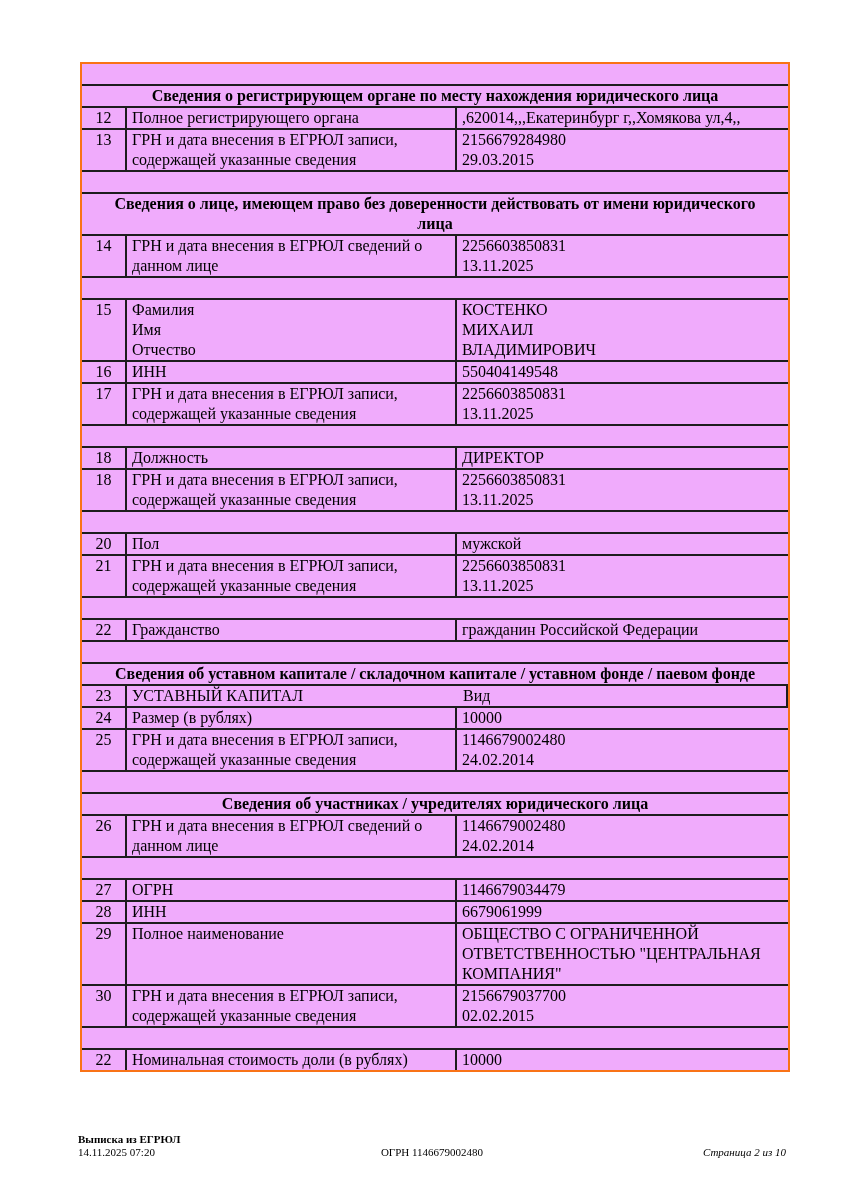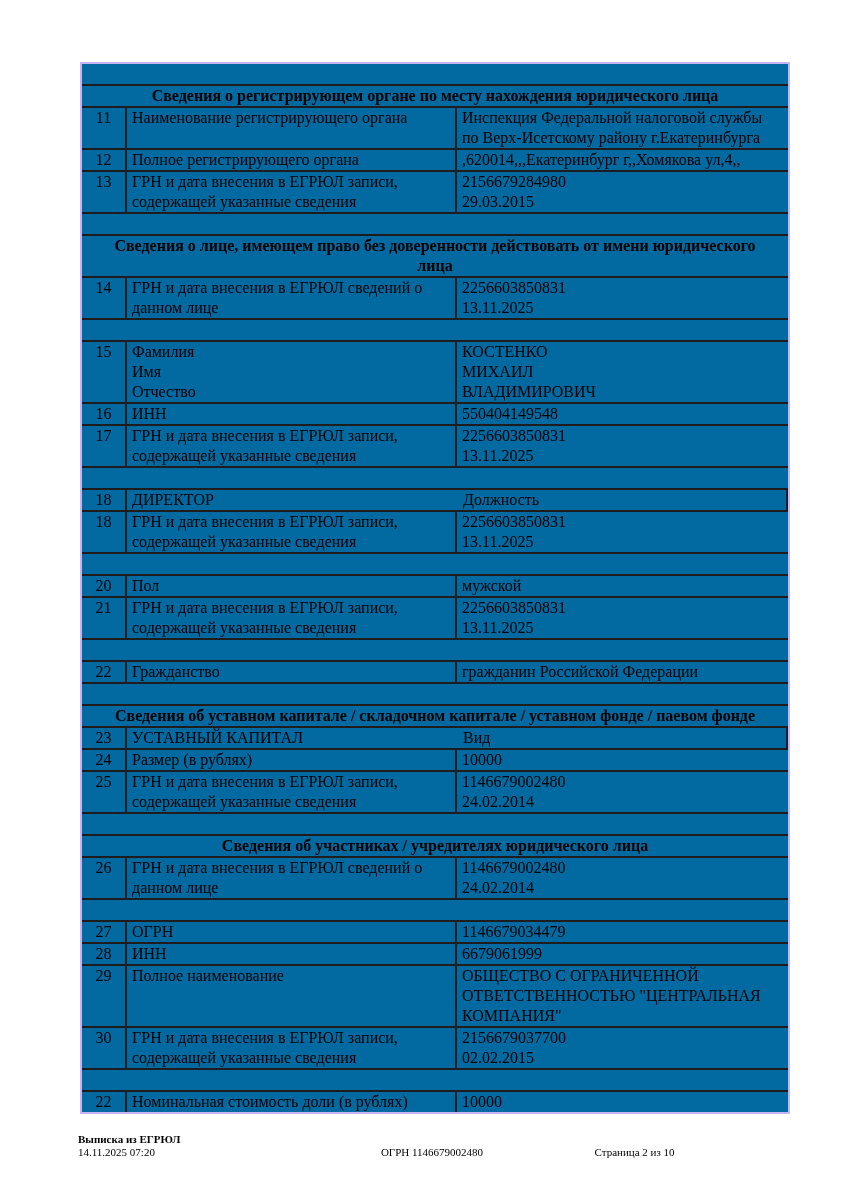--- a/index.html
+++ b/index.html
@@ -7,23 +7,23 @@
     position:relative;
     width:848px;height:1200px;
     background:#ffffff;
     color:#000000;
     font-family:"Liberation Serif", serif;
     overflow:hidden;
   }
   .doc-table{
     position:absolute;
     left:80px;top:62px;width:710px;
-    border:2px solid #c4b5fd;
+    border:2px solid #f97316;
     box-sizing:border-box;
-    background:#0369a1;
+    background:#f0abfc;
   }
   .row{
     display:flex;
     border-top:2px solid #1d1d1d;
     font-size:16px;
     line-height:20px;
   }
   .row:first-child{border-top:none;}
   .c{box-sizing:border-box;white-space:pre-line;}
   .c.num{
@@ -53,36 +53,30 @@
     left:78px;right:62px;top:1133px;
     display:grid;
     grid-template-columns:1fr auto 1fr;
     align-items:end;
     font-size:11px;
     line-height:13px;
   }
   .f-left{text-align:left;}
   .f-bold{font-weight:bold;}
   .f-center{text-align:right;}
-  .f-right{text-align:center;}
+  .f-right{text-align:right;font-style:italic;}
 </style>
 </head>
 <body>
 
 <div class="page">
 
   <div class="doc-table" id="doc-table">
       <div class="row gap"></div>
       <div class="row section">Сведения о регистрирующем органе по месту нахождения юридического лица</div>
-      <div class="row item">
-    <div class="c num">11</div>
-    <div class="c label">Наименование регистрирующего органа</div>
-    <div class="c value">Инспекция Федеральной налоговой службы
-по Верх-Исетскому району г.Екатеринбурга</div>
-  </div>
       <div class="row item">
     <div class="c num">12</div>
     <div class="c label">Полное регистрирующего органа</div>
     <div class="c value">,620014,,,Екатеринбург г,,Хомякова ул,4,,</div>
   </div>
       <div class="row item">
     <div class="c num">13</div>
     <div class="c label">ГРН и дата внесения в ЕГРЮЛ записи,
 содержащей указанные сведения</div>
     <div class="c value">2156679284980
@@ -116,22 +110,22 @@
       <div class="row item">
     <div class="c num">17</div>
     <div class="c label">ГРН и дата внесения в ЕГРЮЛ записи,
 содержащей указанные сведения</div>
     <div class="c value">2256603850831
 13.11.2025</div>
   </div>
       <div class="row gap"></div>
       <div class="row item">
     <div class="c num">18</div>
+    <div class="c label">Должность</div>
     <div class="c value">ДИРЕКТОР</div>
-    <div class="c label">Должность</div>
   </div>
       <div class="row item">
     <div class="c num">18</div>
     <div class="c label">ГРН и дата внесения в ЕГРЮЛ записи,
 содержащей указанные сведения</div>
     <div class="c value">2256603850831
 13.11.2025</div>
   </div>
       <div class="row gap"></div>
       <div class="row item">

